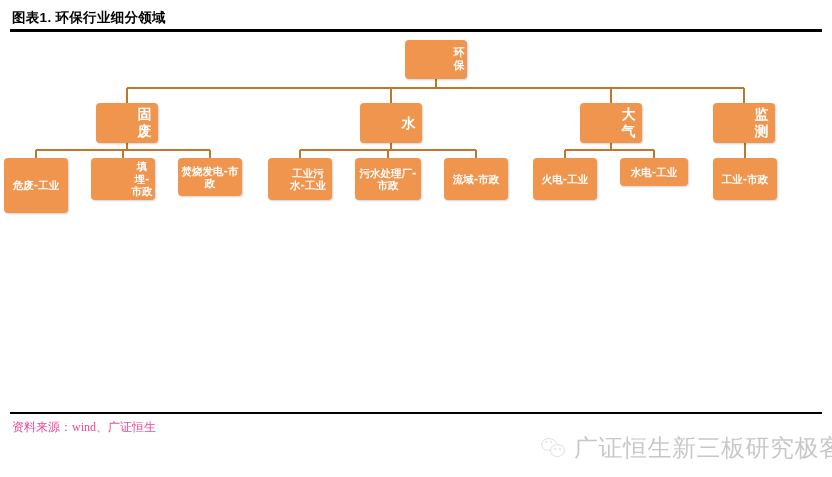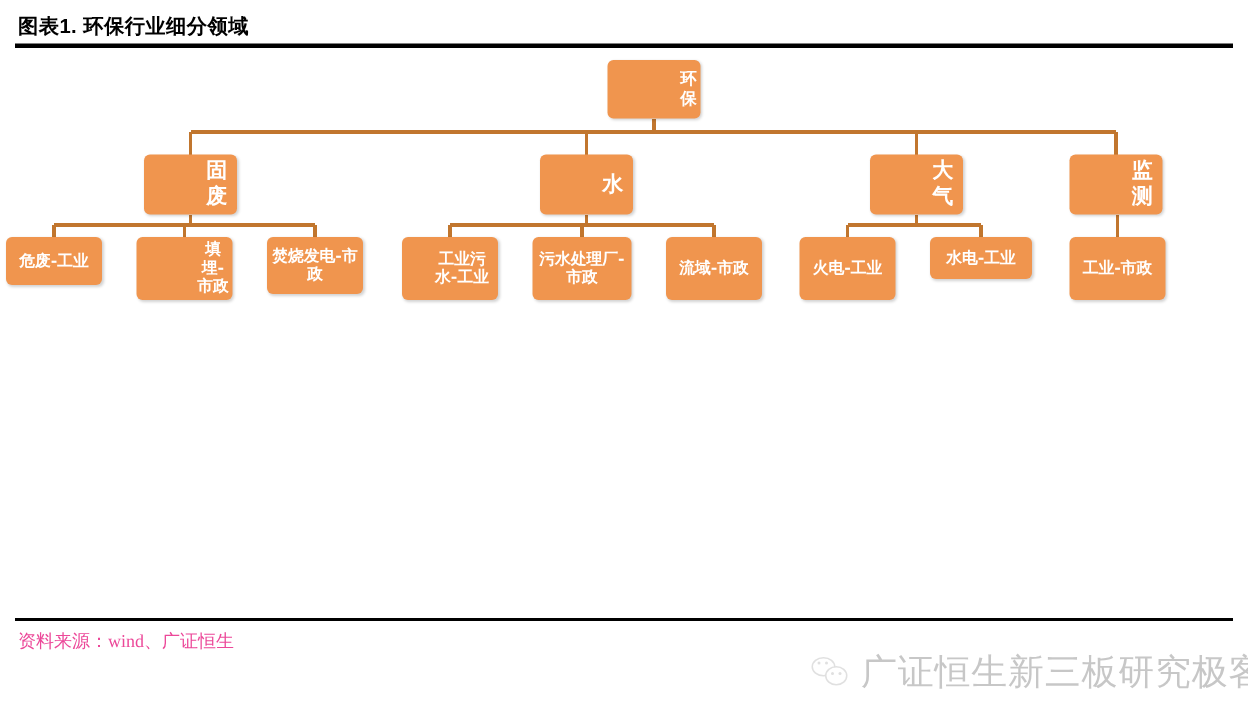--- a/index.html
+++ b/index.html
@@ -193,21 +193,21 @@
   <div class="node branch" style="left:360px; top:103px; width:62px; height:40px;">
     <span>水</span>
   </div>
   <div class="node branch" style="left:580px; top:103px; width:62px; height:40px;">
     <span>大气</span>
   </div>
   <div class="node branch" style="left:713px; top:103px; width:62px; height:40px;">
     <span>监测</span>
   </div>
 
-  <div class="node leaf" style="left:4px; top:158px; width:64px; height:32px;">
+  <div class="node leaf" style="left:4px; top:158px; width:64px; height:55px;">
     <span>危废-工业</span>
   </div>
   <div class="node leaf" style="left:91px; top:158px; width:64px; height:42px;padding-left:40px;">
     <span>填埋-市政</span>
   </div>
   <div class="node leaf" style="left:178px; top:158px; width:64px; height:38px;">
     <span>焚烧发电-市政</span>
   </div>
 
   <div class="node leaf" style="left:268px; top:158px; width:64px; height:42px;padding-left:18px;">

